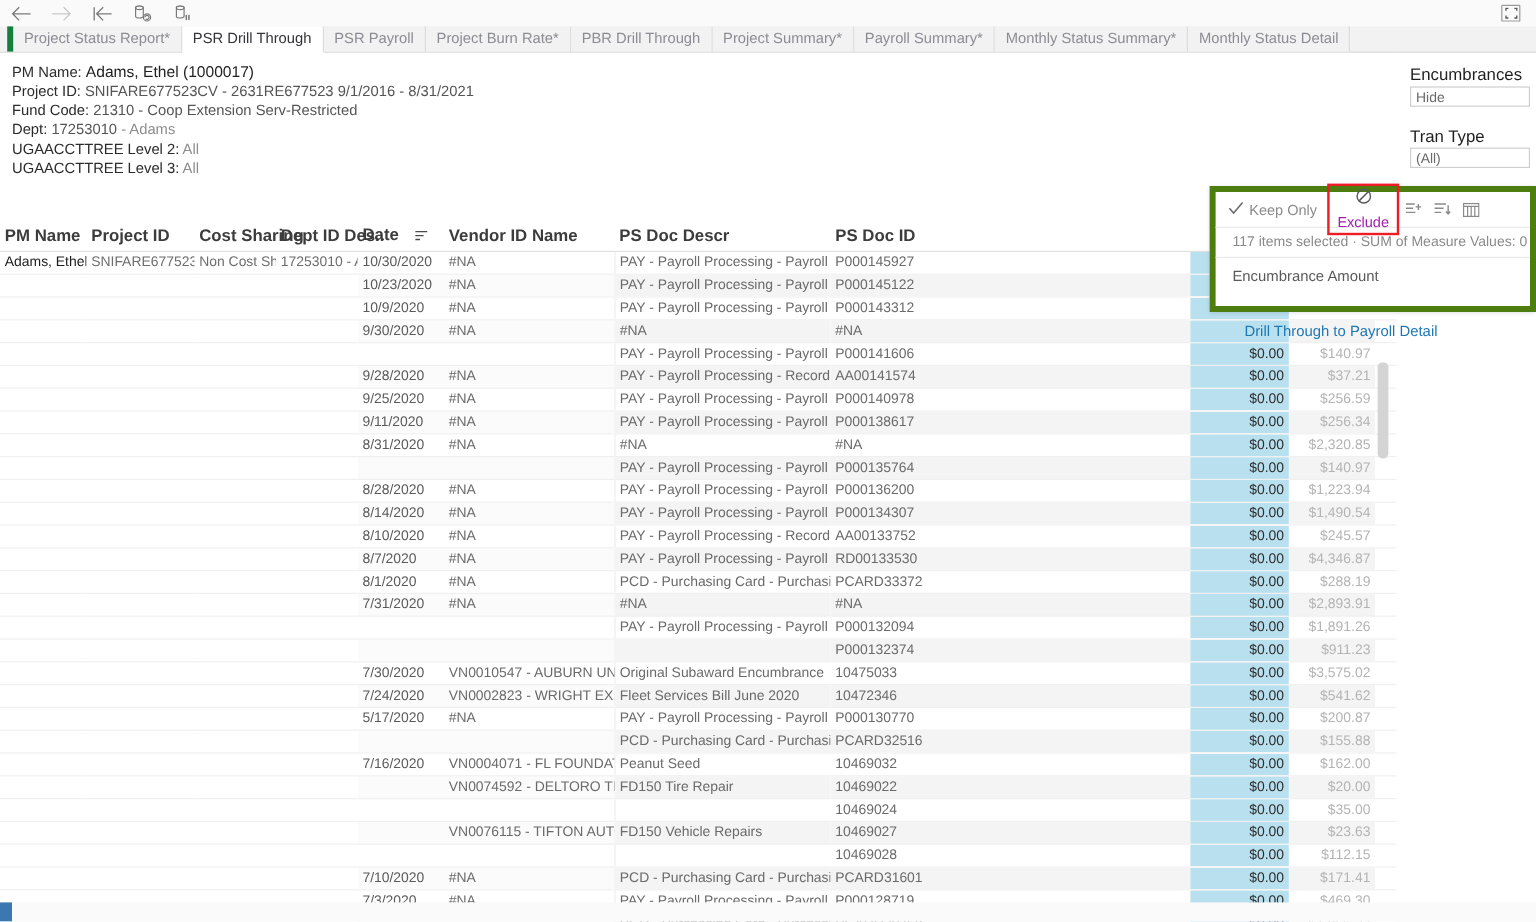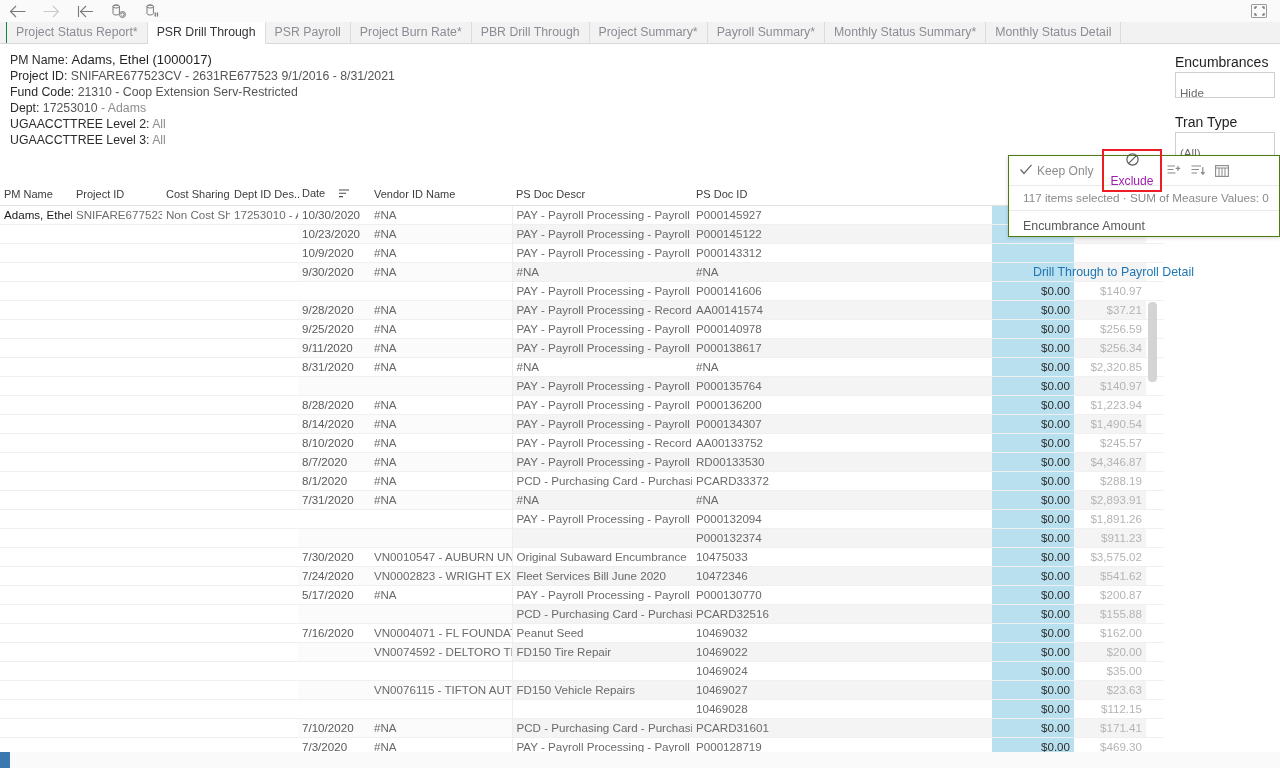--- a/index.html
+++ b/index.html
@@ -59,21 +59,21 @@
     display: flex; align-items: center;
     padding: 0 9px;
     font-size: 12.3px;
     color: #8c8c94;
     background: #f2f2f2;
     border-right: 1px solid #dcdcdc;
     white-space: nowrap;
     cursor: pointer;
     line-height: 1;
   }
-  .tab:first-child { border-left: 1px solid #15803d; }
+  .tab:first-child { border-left: 5px solid #15803d; }
   .tab.active {
     background: #ffffff;
     color: #333338;
     border-bottom: 1px solid #ffffff;
     margin-bottom: -1px;
   }
 
   
   .sheet {
     position: absolute; top: 44px; left: 0;
@@ -117,24 +117,24 @@
     overflow: hidden;
   }
   table.grid {
     border-collapse: collapse;
     table-layout: fixed;
     width: 1164px;
     font-size: 11.6px;
     color: #5a5a5a;
   }
   table.grid th {
-    font-weight: normal;
+    font-weight: bold;
     text-align: left;
     color: #3c3c3c;
-    font-size: 11px;
+    font-size: 14px;
     padding: 3px 4px 5px 4px;
     vertical-align: bottom;
     border-bottom: 1px solid #e0e0e0;
     white-space: nowrap;
     margin-left: 28px;
   }
   table.grid td {
     padding: 2px 4px;
     vertical-align: top;
     border-bottom: 1px solid #f0f0f0;
@@ -175,32 +175,32 @@
     color: #1f1f1f;
     margin: 4px 0 2px 0;
     font-weight: normal;
   }
   .filter-box {
     width: 100px; height: 17px;
     border: 1px solid #cfcfcf;
     background: #ffffff;
     font-size: 11.6px;
     color: #6a6a6a;
-    padding: 12px 4px;
+    padding: 1px 4px;
     line-height: 15px;
     cursor: pointer;
   }
 
   
   .tooltip {
     position: absolute;
     left: 1008px; top: 155px;
-    width: 272px; height: 82px;
+    width: 272px; height: 105px;
     background: #ffffff;
-    border: 1px solid #4d7c0f;
+    border: 5px solid #4d7c0f;
     box-shadow: 0 1px 4px rgba(0,0,0,0.16);
     z-index: 40;
   }
   .tt-actions {
     display: flex; align-items: center;
     height: 30px;
     padding: 0 6px;
     border-bottom: 1px solid #eaeaea;
   }
   .tt-btn {

